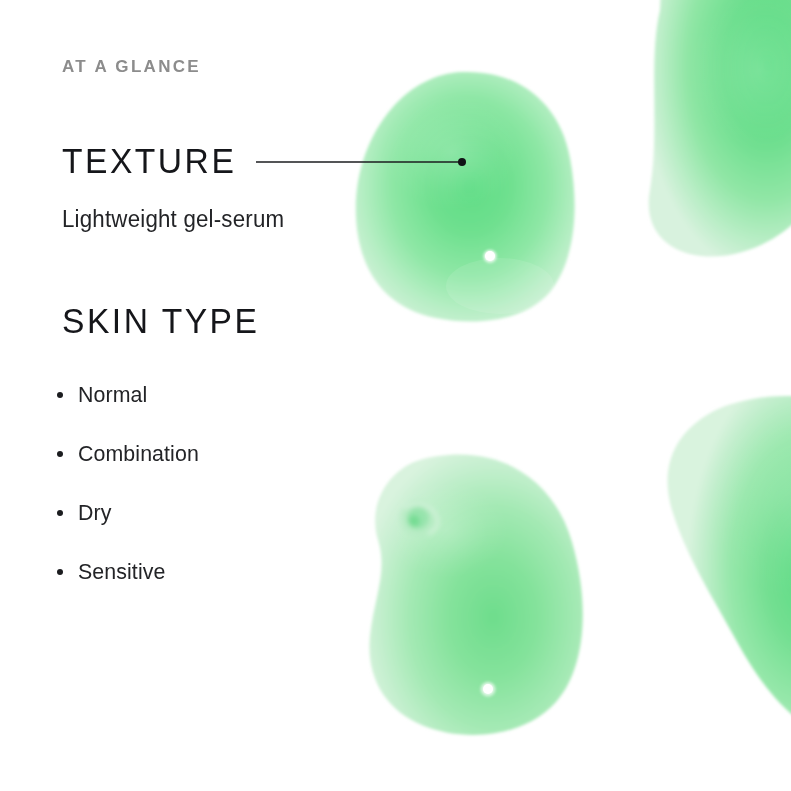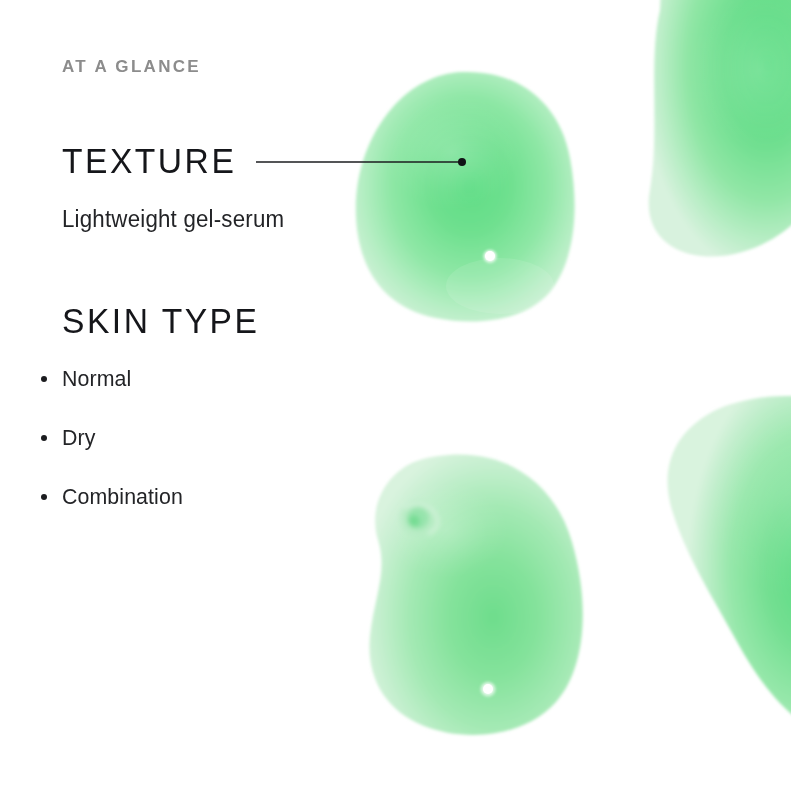--- a/index.html
+++ b/index.html
@@ -80,21 +80,21 @@
     white-space: nowrap;
     line-height: 1;
     transform: scaleX(0.97);
     transform-origin: left center;
   }
 
   #skin-type-list {
     position: absolute;
     left: 41px;
     top: 366px;
-    margin: 0;
+    margin: 16px;
     padding: 0;
     list-style: none;
     width: 300px;
   }
   #skin-type-list li {
     position: relative;
     height: 59px;
     padding-left: 21px;
     font-size: 22px;
     font-weight: 300;
@@ -250,22 +250,26 @@
 
     <div class="heading" id="heading-skin-type">SKIN TYPE</div>
 
     <ul id="skin-type-list">
       <li>
         <span class="bullet-dot"></span>
         <span class="item-label">Normal</span>
       </li>
       <li>
         <span class="bullet-dot"></span>
+        <span class="item-label">Combination</span>
+      </li>
+      <li>
+        <span class="bullet-dot"></span>
         <span class="item-label">Dry</span>
       </li>
       <li>
         <span class="bullet-dot"></span>
-        <span class="item-label">Combination</span>
+        <span class="item-label">Sensitive</span>
       </li>
     </ul>
 
   </div>
 </div>
 
 </body></html>

